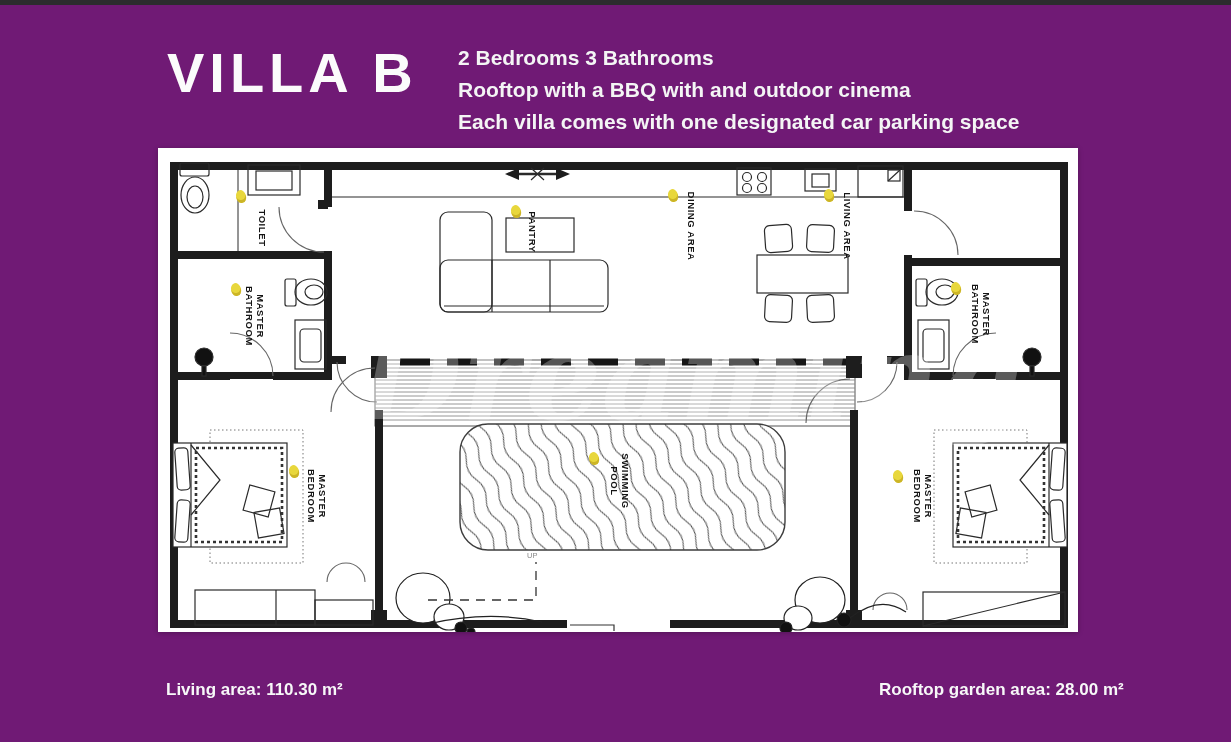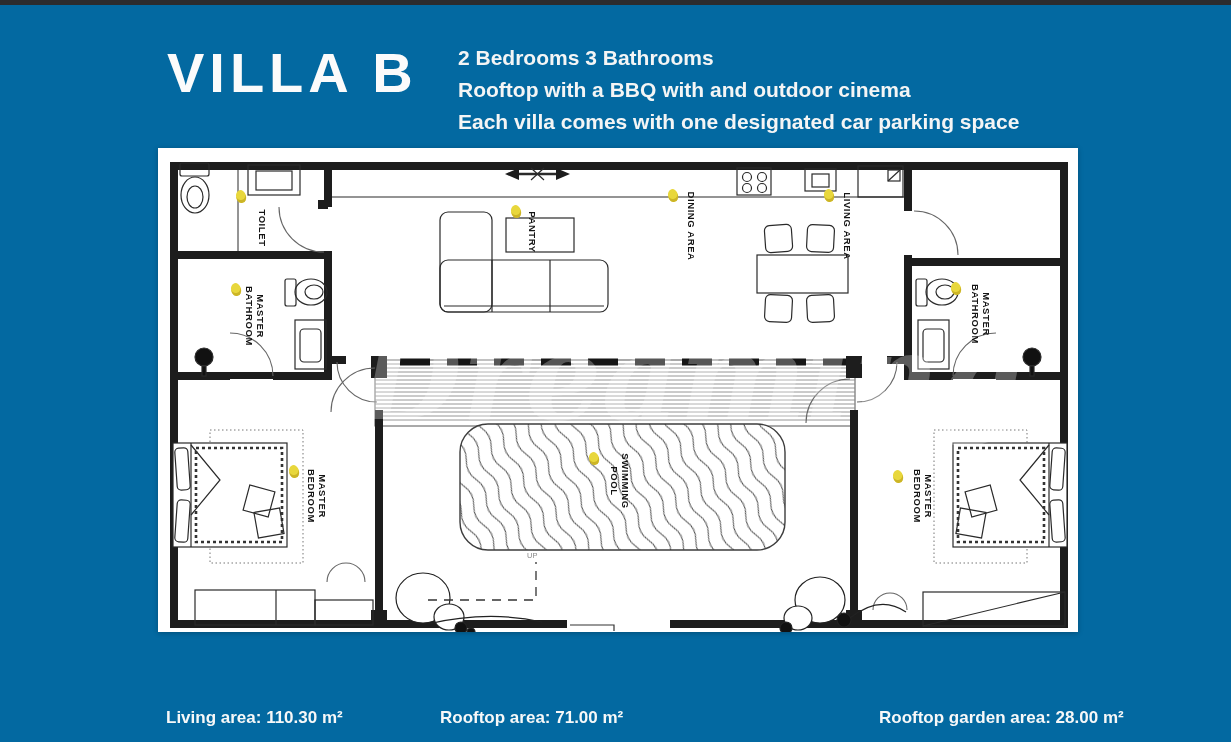--- a/index.html
+++ b/index.html
@@ -1,16 +1,16 @@
 <!DOCTYPE html>
 <html><head>
 <meta charset="utf-8">
 <style>
   html,body{margin:0;padding:0;}
-  .canvas{position:relative;width:1231px;height:742px;background:#0369a1;overflow:hidden;
+  .canvas{position:relative;width:1231px;height:742px;background:#701a75;overflow:hidden;
           font-family:"Liberation Sans",sans-serif;}
   .top-strip{position:absolute;left:0;top:0;width:100%;height:5px;background:#2c2c2e;}
   .title{position:absolute;left:167px;top:40px;font-size:56px;font-weight:800;letter-spacing:5px;
          color:#fbfbfb;}
   .desc{position:absolute;left:458px;top:42px;color:#f4f5f5;font-size:21px;font-weight:700;
         line-height:32px;}
   .sheet{position:absolute;left:158px;top:148px;width:920px;height:484px;background:#ffffff;
          box-shadow:0 1px 5px rgba(0,0,0,.25);}
   .sheet svg{position:absolute;left:0;top:0;}
   .rlabel{position:absolute;font-weight:bold;font-size:9.5px;line-height:10.5px;letter-spacing:.6px;
@@ -18,21 +18,21 @@
           transform:translate(-50%,-50%) rotate(90deg);}
   .rlabel span{display:block;}
   .lamp{position:absolute;width:10px;height:13px;background:#e8d73c;
         border-radius:50% 50% 46% 46%;transform:rotate(-14deg);
         box-shadow:inset 0 -3px 0 rgba(170,140,10,.45);}
   .wm-script{position:absolute;left:200px;top:158px;font-family:"DejaVu Serif",serif;
              font-style:italic;font-weight:700;font-size:120px;color:rgba(255,255,255,.28);
              pointer-events:none;white-space:nowrap;}
   .wm-caps{position:absolute;left:268px;top:240px;font-size:40px;font-weight:700;
            letter-spacing:32px;color:rgba(255,255,255,.5);pointer-events:none;white-space:nowrap;}
-  .stat{position:absolute;top:680px;color:#f7f8f8;font-size:17px;font-weight:700;white-space:nowrap;margin-top:28px;}
+  .stat{position:absolute;top:680px;color:#f7f8f8;font-size:17px;font-weight:700;white-space:nowrap;}
   .stat1{left:166px;} .stat2{left:440px;} .stat3{left:879px;}
 </style>
 </head>
 <body>
 
 <div class="canvas">
   <div class="top-strip"></div>
 
   <div class="title">VILLA B</div>
 
@@ -260,15 +260,14 @@
     <div class="lamp" style="left:666px;top:41px"></div>
     <div class="lamp" style="left:793px;top:134px"></div>
     <div class="lamp" style="left:131px;top:317px"></div>
     <div class="lamp" style="left:431px;top:304px"></div>
     <div class="lamp" style="left:735px;top:322px"></div>
 
     <div class="wm-script">Dreaming</div>
   </div>
 
   <div class="stat stat1">Living area: 110.30 m²</div>
-  <div class="stat stat2">Rooftop area: 71.00 m²</div>
   <div class="stat stat3">Rooftop garden area: 28.00 m²</div>
 </div>
 
 </body></html>

